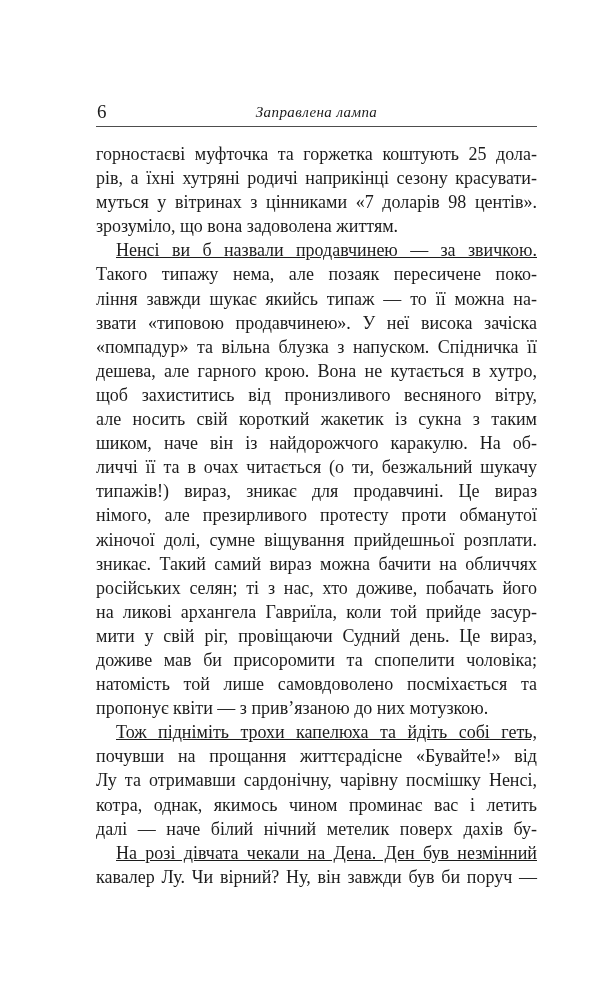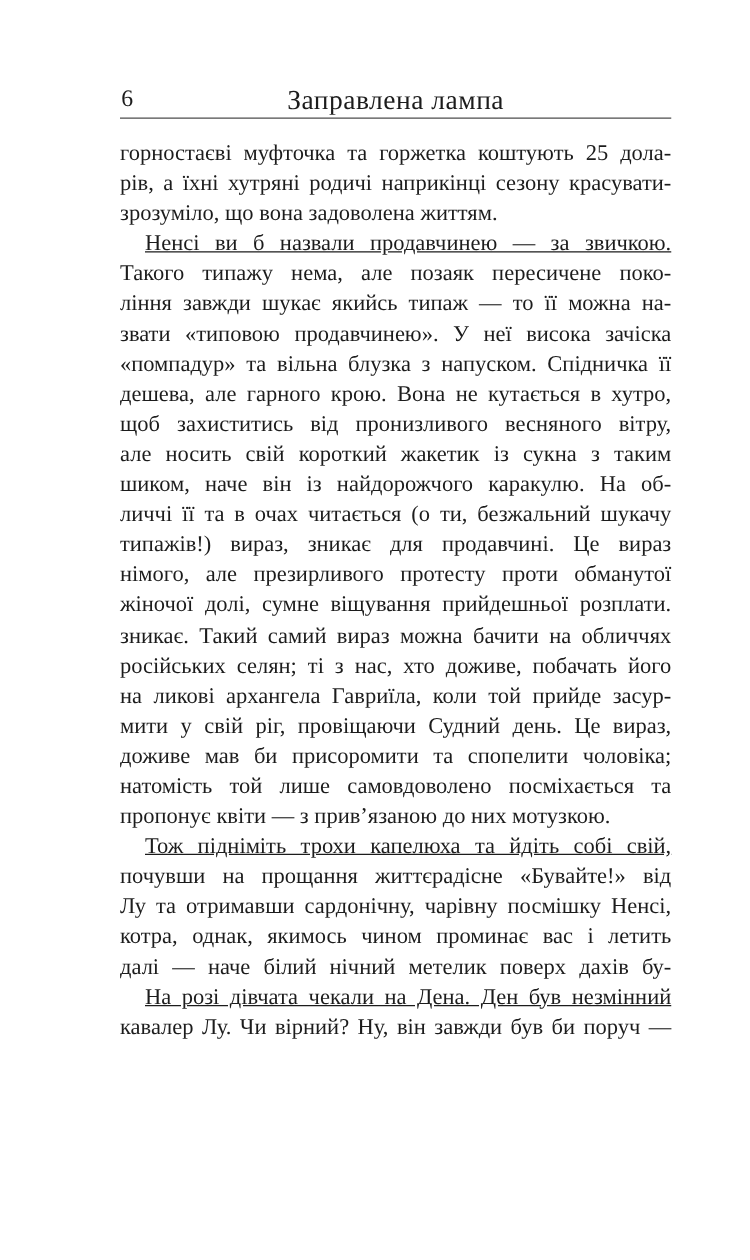--- a/index.html
+++ b/index.html
@@ -23,23 +23,25 @@
   }
   .page-number {
     position: absolute;
     left: 1px;
     bottom: 0;
     font-size: 19px;
     line-height: 20px;
   }
   .running-title {
     text-align: center;
-    font-size: 22px;
+    font-style: italic;
+    font-size: 15px;
     letter-spacing: 0.4px;
     line-height: 20px;
+    margin-top: 32px;
   }
   .header-rule {
     height: 1px;
     background: #4d4d4d;
     margin-top: 4px;
   }
   .text-block {
     margin-top: 15px;
     font-size: 18px;
     line-height: 24.1px;
@@ -58,20 +60,21 @@
 <div class="page">
   <div class="page-header">
     <span class="page-number">6</span>
     <div class="running-title">Заправлена лампа</div>
   </div>
   <div class="header-rule"></div>
   <div class="text-block">
       <div class="para">
         <div class="line">горностаєві муфточка та горжетка коштують 25 дола-</div>
         <div class="line">рів, а їхні хутряні родичі наприкінці сезону красувати-</div>
+        <div class="line">муться у вітринах з цінниками «7 доларів 98 центів».</div>
         <div class="line lastline">зрозуміло, що вона задоволена життям.</div>
       </div>
       <div class="para">
         <div class="line indent">Ненсі ви б назвали продавчинею — за звичкою.</div>
         <div class="line">Такого типажу нема, але позаяк пересичене поко-</div>
         <div class="line">ління завжди шукає якийсь типаж — то її можна на-</div>
         <div class="line">звати «типовою продавчинею». У неї висока зачіска</div>
         <div class="line">«помпадур» та вільна блузка з напуском. Спідничка її</div>
         <div class="line">дешева, але гарного крою. Вона не кутається в хутро,</div>
         <div class="line">щоб захиститись від пронизливого весняного вітру,</div>
@@ -83,21 +86,21 @@
         <div class="line">жіночої долі, сумне віщування прийдешньої розплати.</div>
         <div class="line">зникає. Такий самий вираз можна бачити на обличчях</div>
         <div class="line">російських селян; ті з нас, хто доживе, побачать його</div>
         <div class="line">на ликові архангела Гавриїла, коли той прийде засур-</div>
         <div class="line">мити у свій ріг, провіщаючи Судний день. Це вираз,</div>
         <div class="line">доживе мав би присоромити та спопелити чоловіка;</div>
         <div class="line">натомість той лише самовдоволено посміхається та</div>
         <div class="line lastline">пропонує квіти — з прив’язаною до них мотузкою.</div>
       </div>
       <div class="para">
-        <div class="line indent">Тож підніміть трохи капелюха та йдіть собі свій,</div>
+        <div class="line indent">Тож підніміть трохи капелюха та йдіть собі геть,</div>
         <div class="line">почувши на прощання життєрадісне «Бувайте!» від</div>
         <div class="line">Лу та отримавши сардонічну, чарівну посмішку Ненсі,</div>
         <div class="line">котра, однак, якимось чином проминає вас і летить</div>
         <div class="line">далі — наче білий нічний метелик поверх дахів бу-</div>
       </div>
       <div class="para">
         <div class="line indent">На розі дівчата чекали на Дена. Ден був незмінний</div>
         <div class="line">кавалер Лу. Чи вірний? Ну, він завжди був би поруч —</div>
       </div>
     </div>

